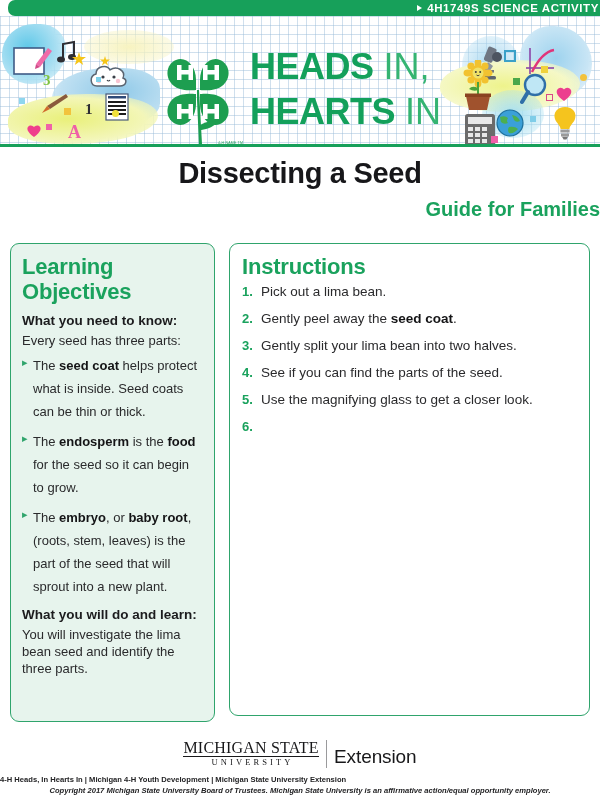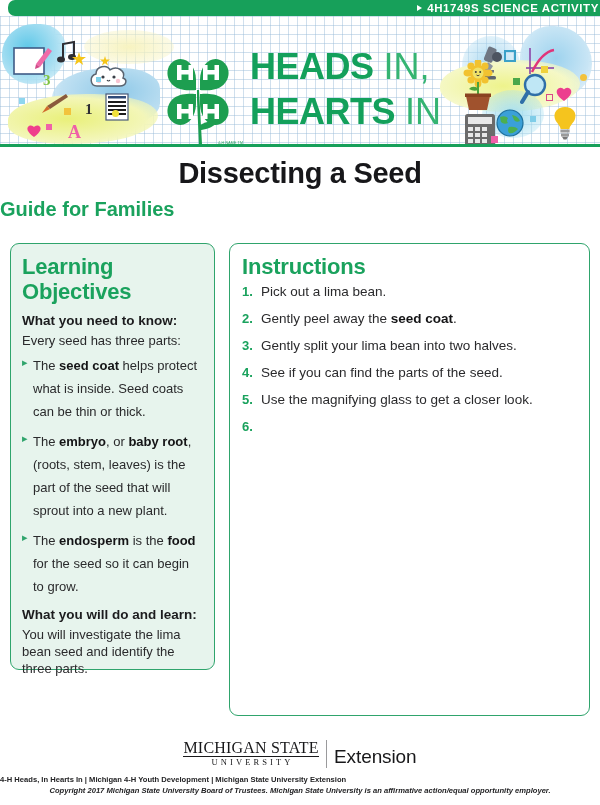--- a/index.html
+++ b/index.html
@@ -165,32 +165,32 @@
     text-align: center;
     font-size: 29px;
     font-weight: bold;
     color: #17171a;
     letter-spacing: -0.3px;
   }
   .doc-subtitle {
     position: absolute;
     left: 0; top: 198px;
     width: 600px;
-    text-align: left;
+    text-align: right;
     font-size: 20px;
     font-weight: bold;
     color: #1aa25d;
   }
 
   
   .panel-left {
     position: absolute;
     left: 10px; top: 243px;
     width: 205px;
-    height: 427px;
+    height: 479px;
     background: #e7f4ed;
     border: 1.6px solid #2fa46c;
     border-radius: 9px;
     box-sizing: border-box;
     padding: 10px 11px 8px 11px;
   }
   .panel-right {
     position: absolute;
     left: 229px; top: 243px;
     width: 361px;
@@ -526,22 +526,22 @@
 
   <div class="panel-left">
     <div class="panel-heading">
       <div>Learning</div>
       <div>Objectives</div>
     </div>
     <div class="lo-subhead">What you need to know:</div>
     <div class="lo-text">Every seed has three parts:</div>
     <ul class="lo-list" id="lo-bullets">
         <li><span>The </span><b>seed coat</b><span> helps protect what is inside. Seed coats can be thin or thick.</span></li>
+        <li><span>The </span><b>endosperm</b><span> is the </span><b>food</b><span> for the seed so it can begin to grow.</span></li>
         <li><span>The </span><b>embryo</b><span>, or </span><b>baby root</b><span>, (roots, stem, leaves) is the part of the seed that will sprout into a new plant.</span></li>
-        <li><span>The </span><b>endosperm</b><span> is the </span><b>food</b><span> for the seed so it can begin to grow.</span></li>
       </ul>
     <div class="lo-subhead">What you will do and learn:</div>
     <div class="lo-text">You will investigate the lima bean seed and identify the three parts.</div>
   </div>
 
   <div class="panel-right">
     <div class="panel-heading">Instructions</div>
     <ol class="ins-list" id="ins-steps">
         <li><span class="ins-num">1.</span><span>Pick out a lima bean.</span></li>
         <li><span class="ins-num">2.</span><span>Gently peel away the </span><b>seed coat</b><span>.</span></li>

